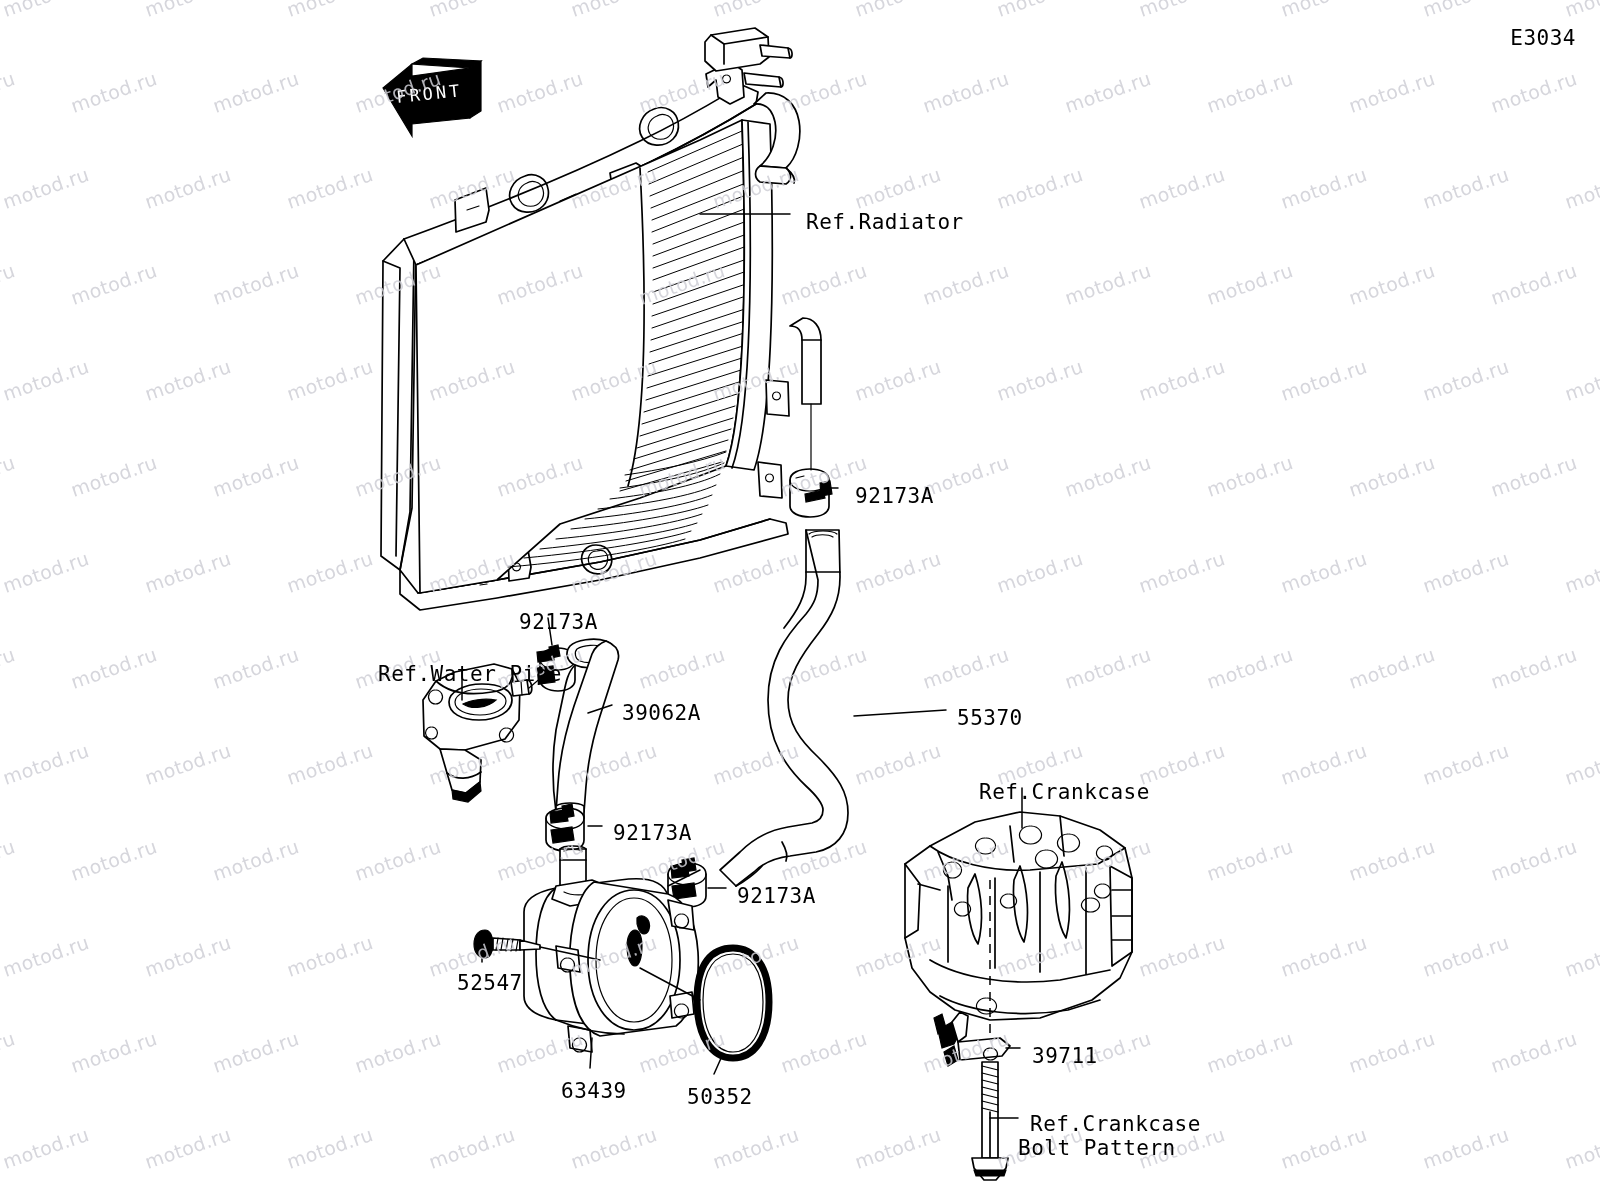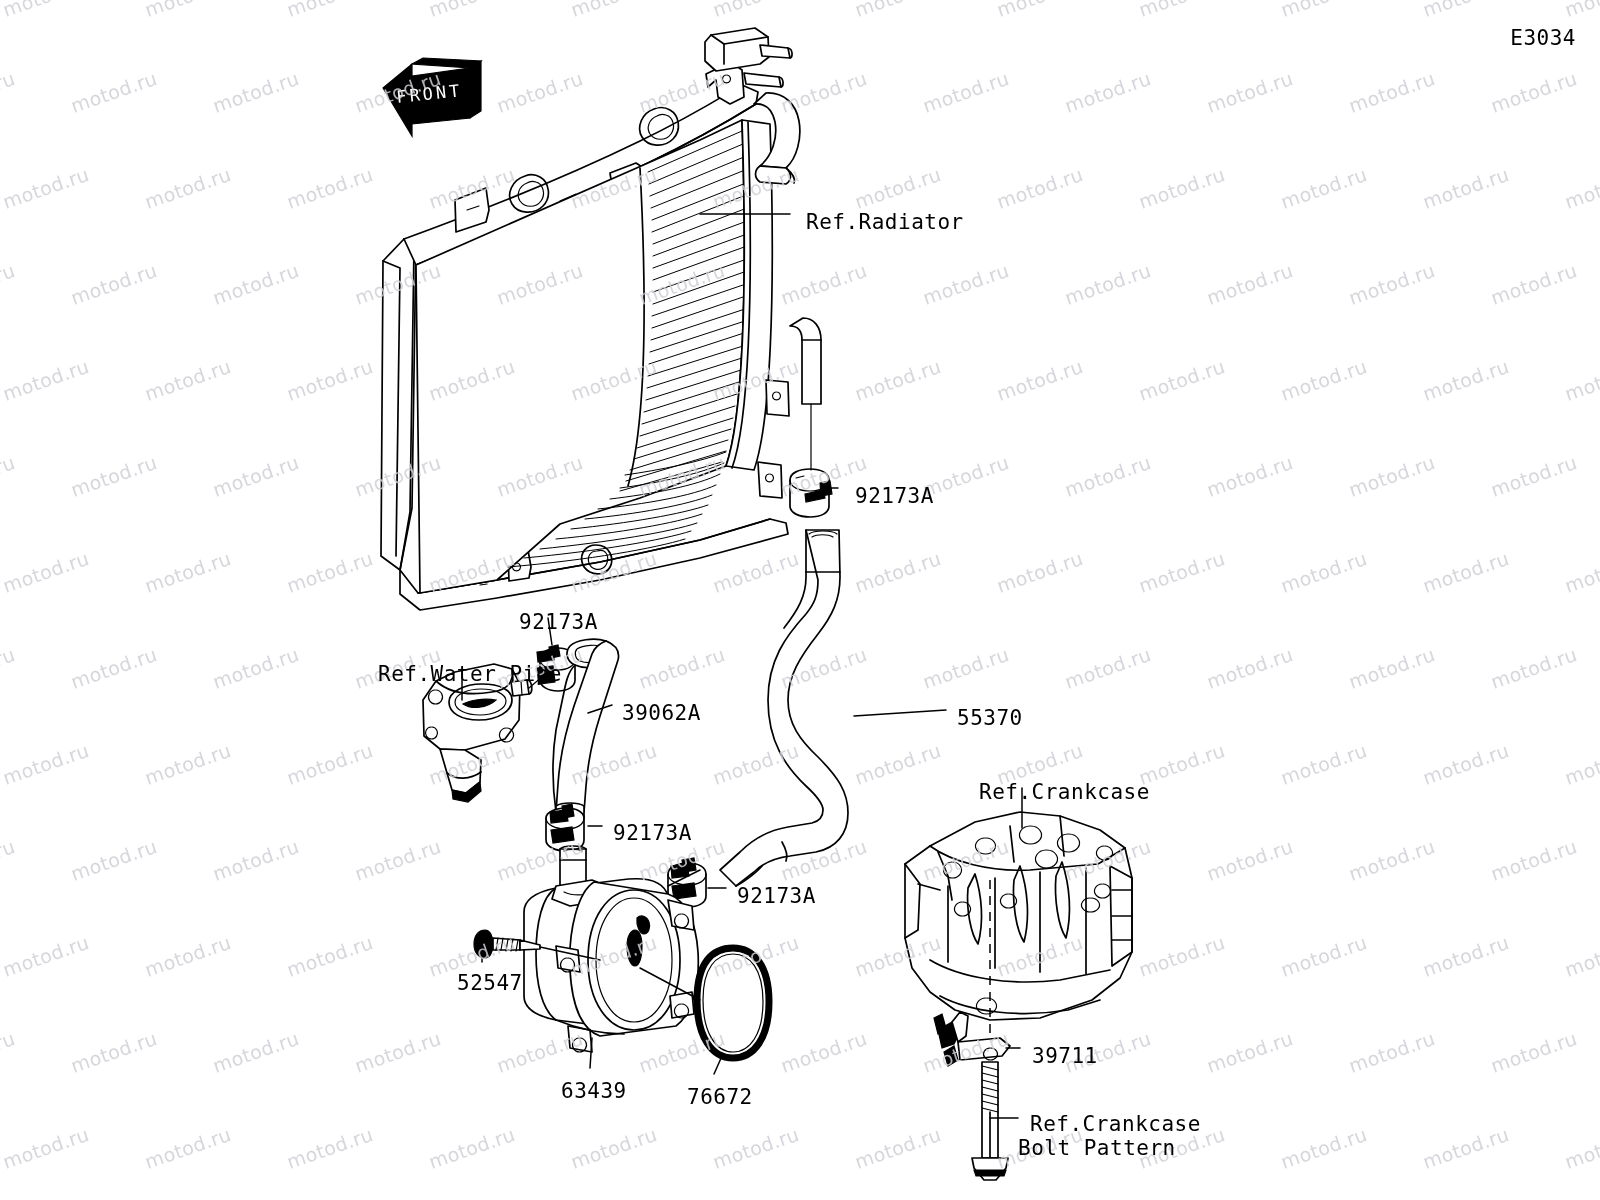--- a/index.html
+++ b/index.html
@@ -654,20 +654,20 @@
       <div class="lbl" style="left: 519px; top: 610px;">92173A</div>
       <div class="lbl" style="left: 378px; top: 662px;">Ref.Water Pipe</div>
       <div class="lbl" style="left: 622px; top: 701px;">39062A</div>
       <div class="lbl" style="left: 957px; top: 706px;">55370</div>
       <div class="lbl" style="left: 979px; top: 780px;">Ref.Crankcase</div>
       <div class="lbl" style="left: 613px; top: 821px;">92173A</div>
       <div class="lbl" style="left: 737px; top: 884px;">92173A</div>
       <div class="lbl" style="left: 457px; top: 971px;">52547</div>
       <div class="lbl" style="left: 1032px; top: 1044px;">39711</div>
       <div class="lbl" style="left: 561px; top: 1079px;">63439</div>
-      <div class="lbl" style="left: 687px; top: 1085px;">76672</div>
+      <div class="lbl" style="left: 687px; top: 1085px;">50352</div>
       <div class="lbl" style="left: 1030px; top: 1112px;">Ref.Crankcase</div>
       <div class="lbl" style="left: 1018px; top: 1136px;">Bolt Pattern</div>
     </div>
 
   <div id="sheet-code">E3034</div>
 
 </div>
 
 </body></html>

